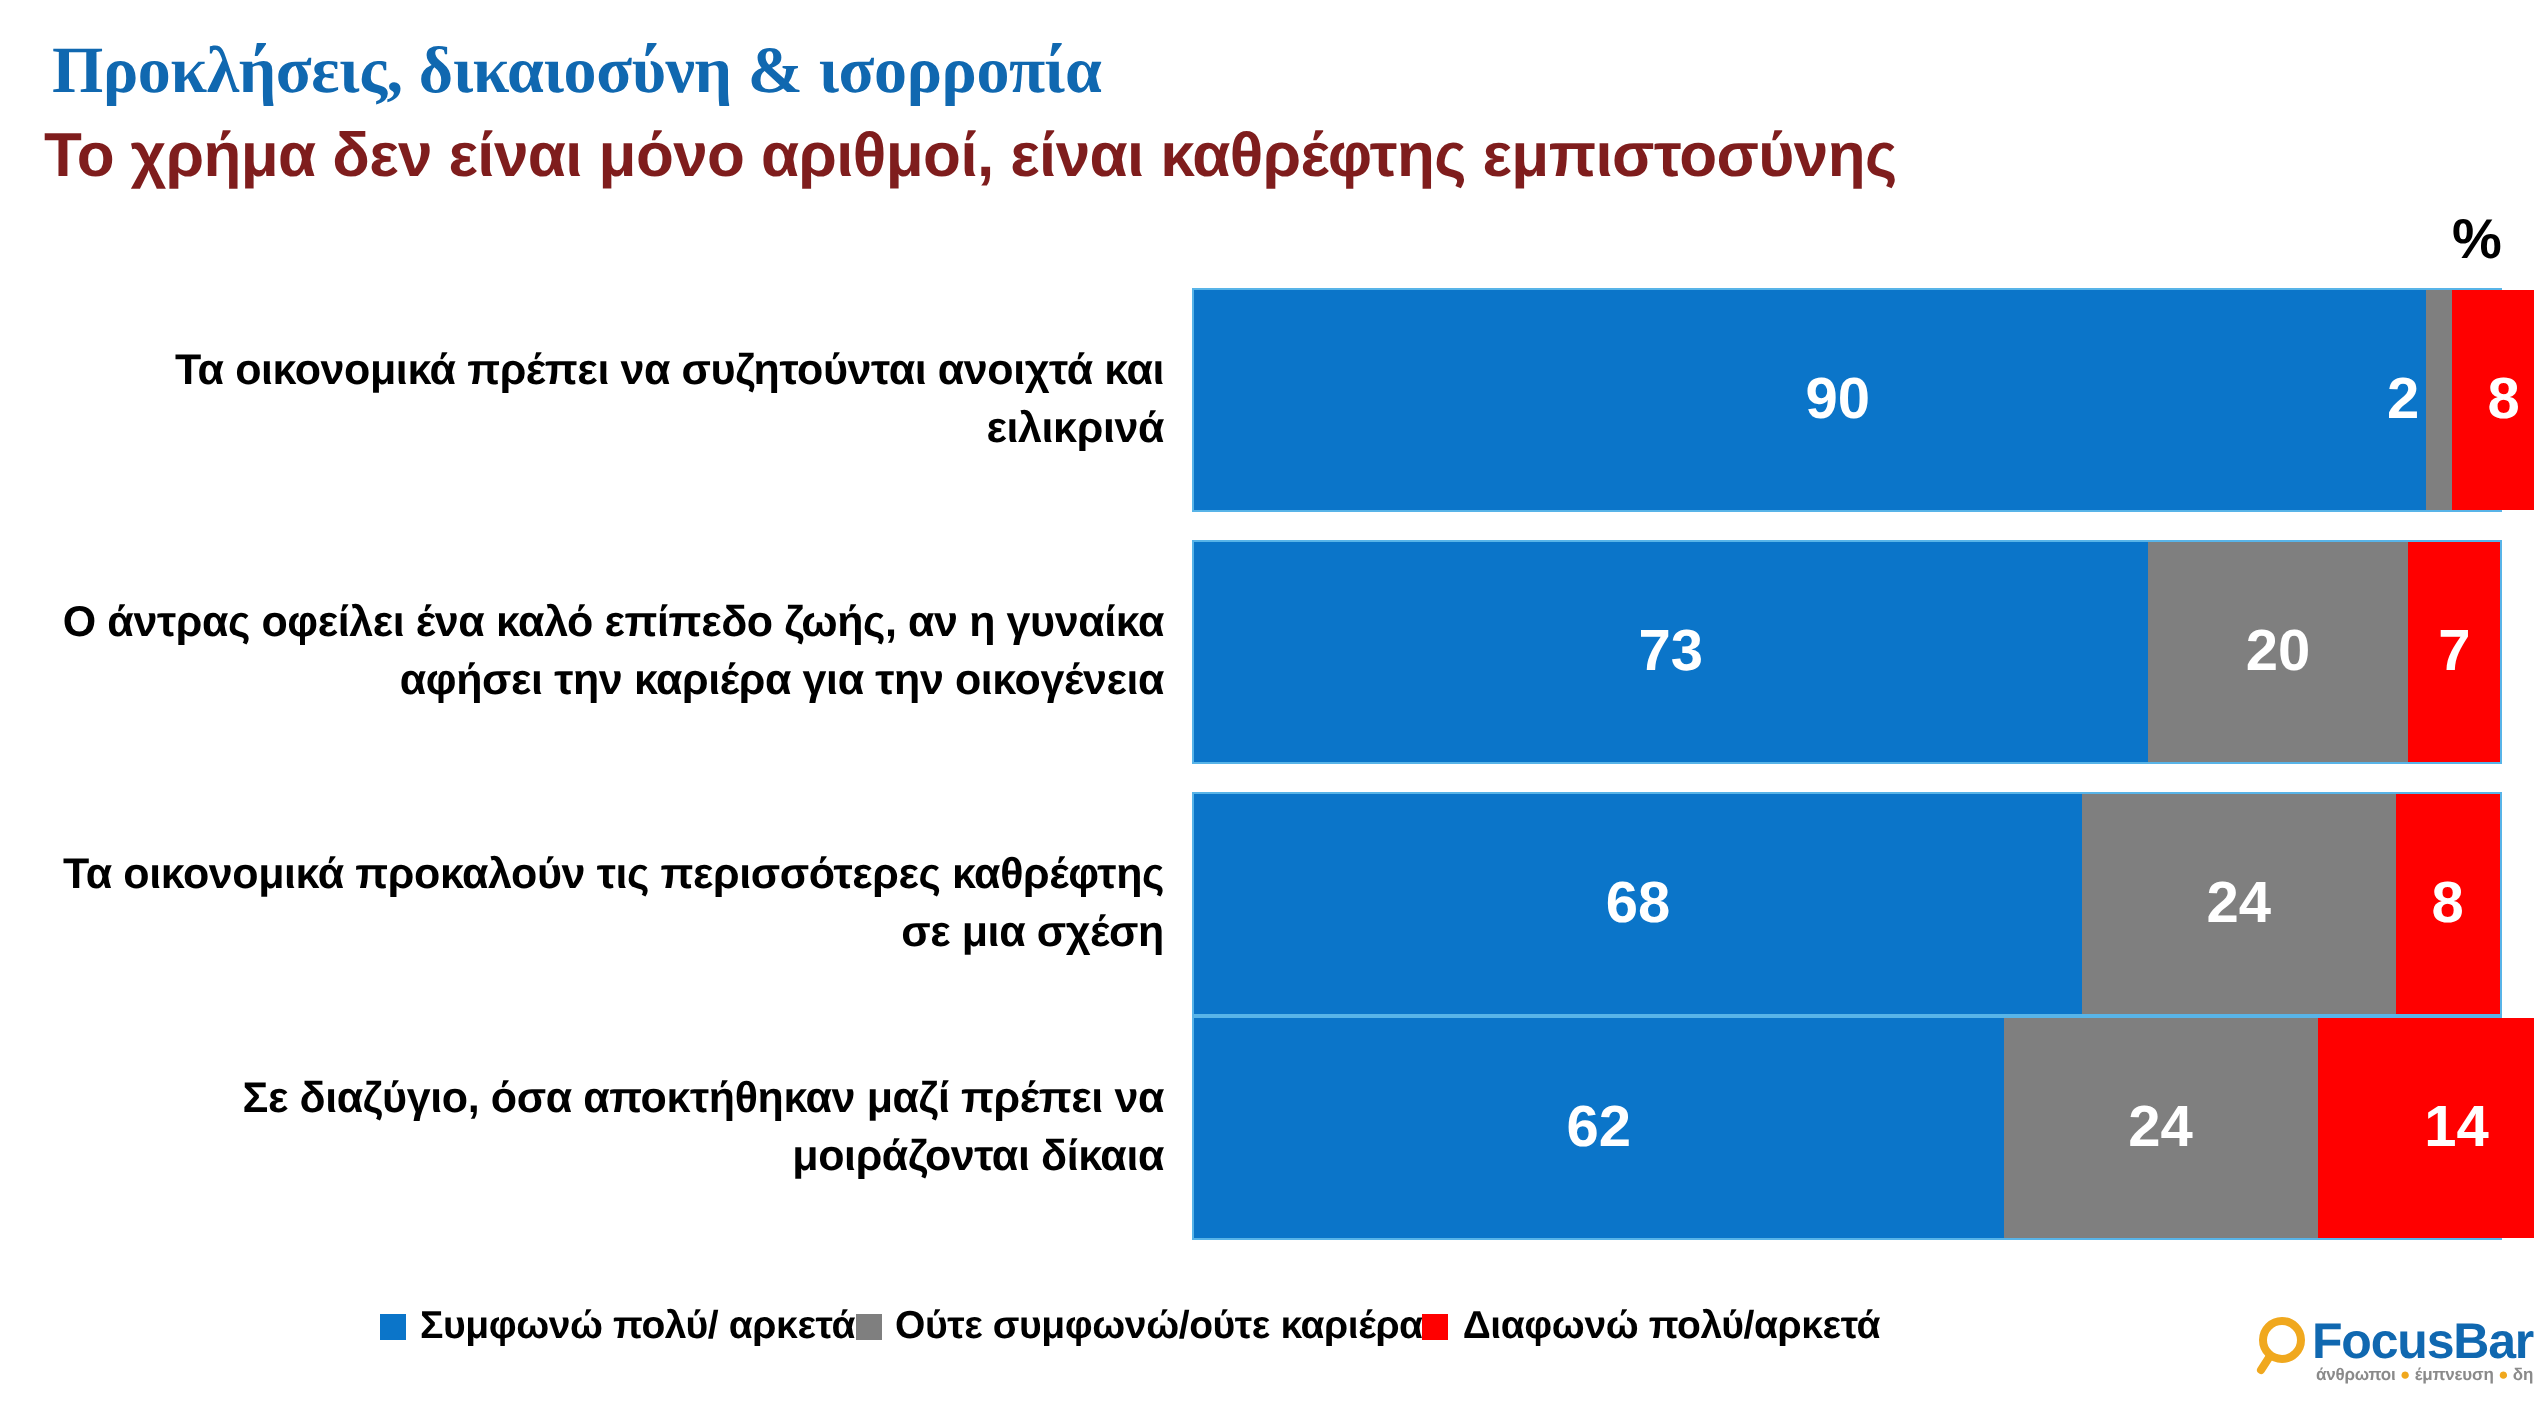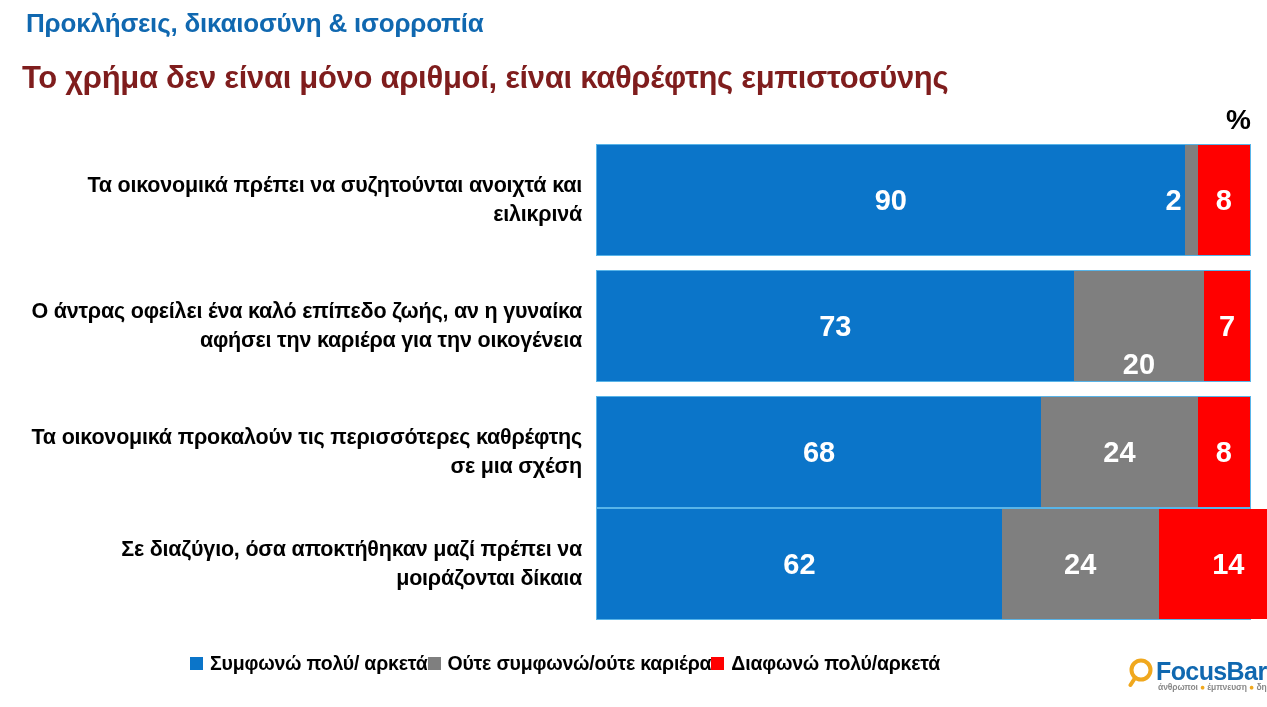--- a/index.html
+++ b/index.html
@@ -13,26 +13,27 @@
     position: relative;
     overflow: hidden;
     font-family: "Liberation Sans", sans-serif;
     -webkit-font-smoothing: antialiased;
   }
 
   
   #kicker {
     position: absolute;
     left: 26px;
-    top: 8px;
-    font-size: 26px;
+    top: 18px;
+    font-size: 33px;
     font-weight: bold;
     color: #1068b0;
     letter-spacing: -0.2px;
     white-space: nowrap;
+    font-family: Liberation Serif, serif;
   }
   #subtitle {
     position: absolute;
     left: 22px;
     top: 60px;
     font-size: 31px;
     font-weight: bold;
     color: #7f1d1d;
     letter-spacing: -0.3px;
     white-space: nowrap;
@@ -189,39 +190,39 @@
 
 <div id="subtitle">Το χρήμα δεν είναι μόνο αριθμοί, είναι καθρέφτης εμπιστοσύνης</div>
 
 <div id="pct-symbol">%</div>
 
 <div id="plot">
 
   <div class="row r0">
     <div class="cat-label">Τα οικονομικά πρέπει να συζητούνται ανοιχτά και ειλικρινά</div>
     <div class="bar-track">
-      <div class="seg seg-agree" style="flex: 0 0 90%;">
+      <div class="seg seg-agree" style="flex: 0 0 90%; padding-left: 28px;">
         <span>90</span>
       </div>
       <div class="seg seg-neutral" style="flex: 0 0 2%;">
         <span class="val-out">2</span>
       </div>
       <div class="seg seg-disagree" style="flex: 0 0 8%;">
         <span>8</span>
       </div>
     </div>
   </div>
 
   <div class="row r1">
     <div class="cat-label">Ο άντρας οφείλει ένα καλό επίπεδο ζωής, αν η γυναίκα αφήσει την καριέρα για την οικογένεια</div>
     <div class="bar-track">
       <div class="seg seg-agree" style="flex: 0 0 73%;">
         <span>73</span>
       </div>
-      <div class="seg seg-neutral" style="flex: 0 0 20%; align-items: flex-end;">
+      <div class="seg seg-neutral" style="flex: 0 0 20%;">
         <span>20</span>
       </div>
       <div class="seg seg-disagree" style="flex: 0 0 7%;">
         <span>7</span>
       </div>
     </div>
   </div>
 
   <div class="row r2">
     <div class="cat-label">Τα οικονομικά προκαλούν τις περισσότερες καθρέφτης σε μια σχέση</div>

